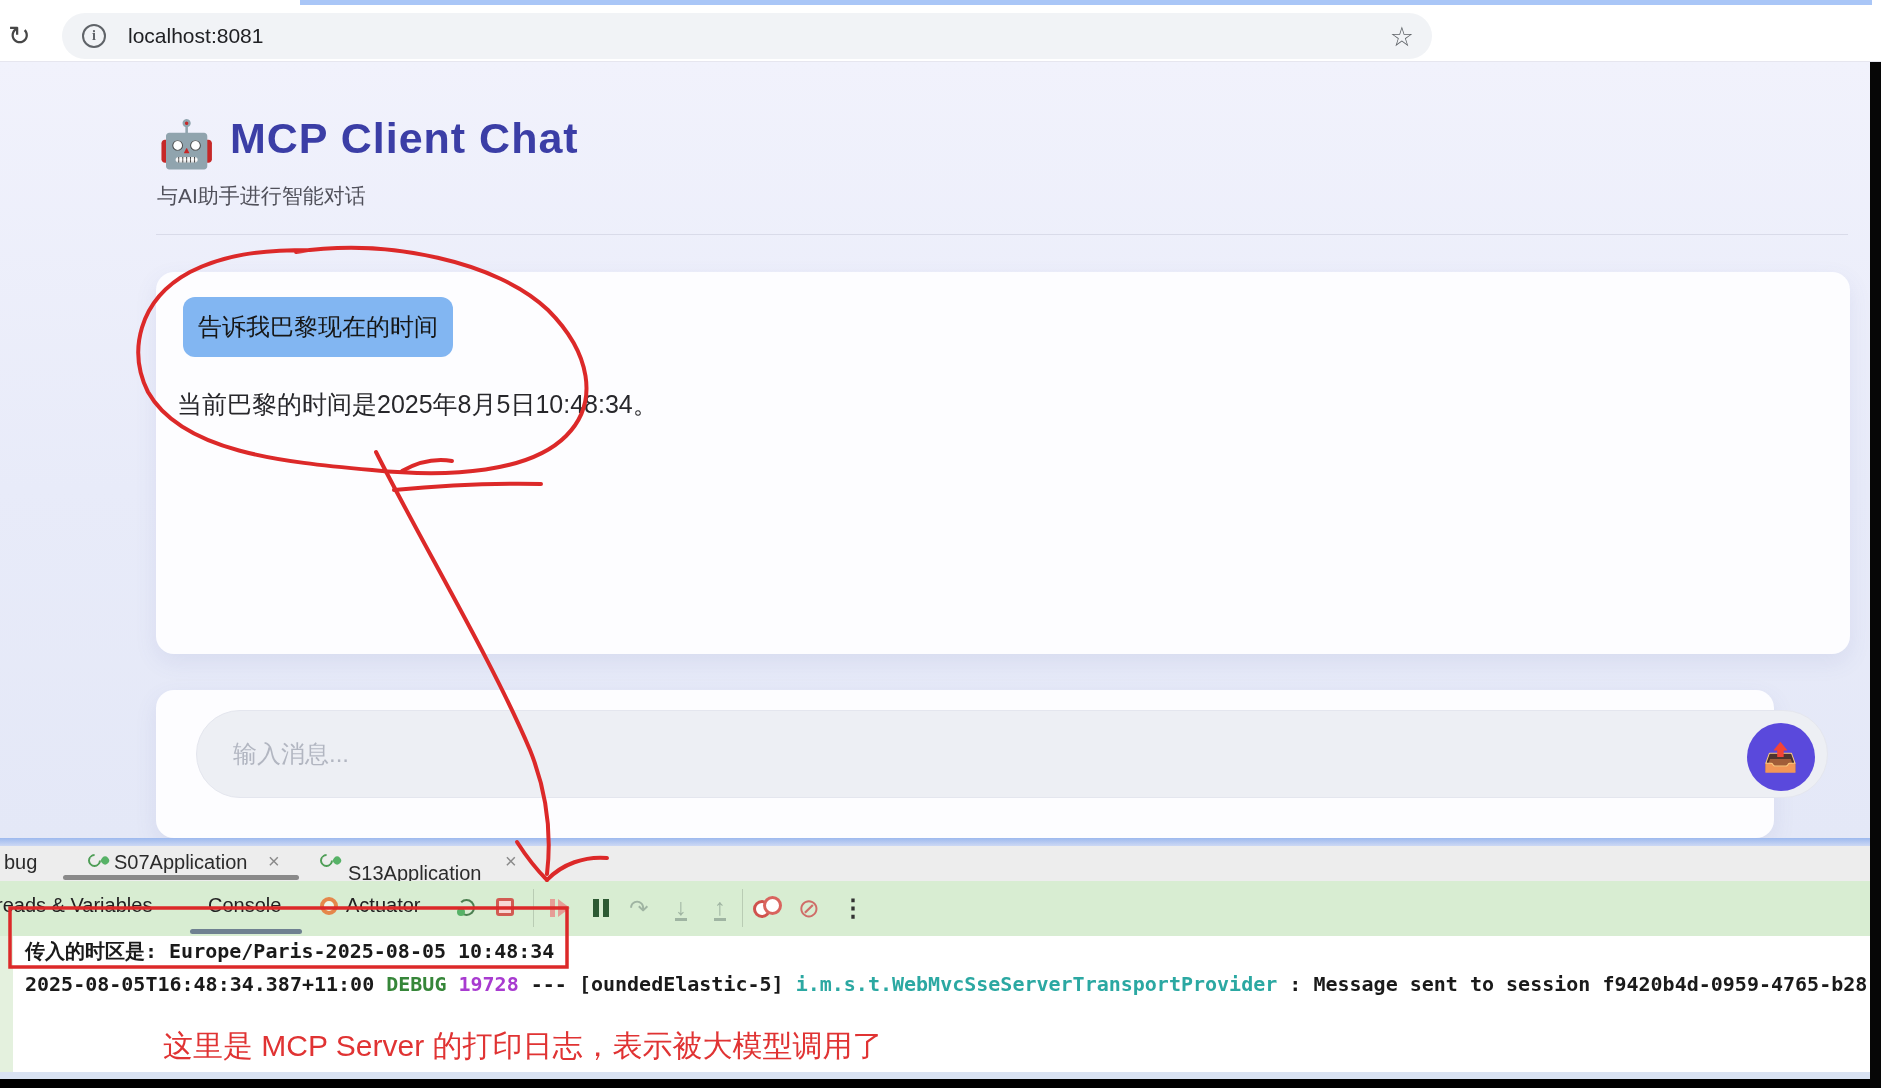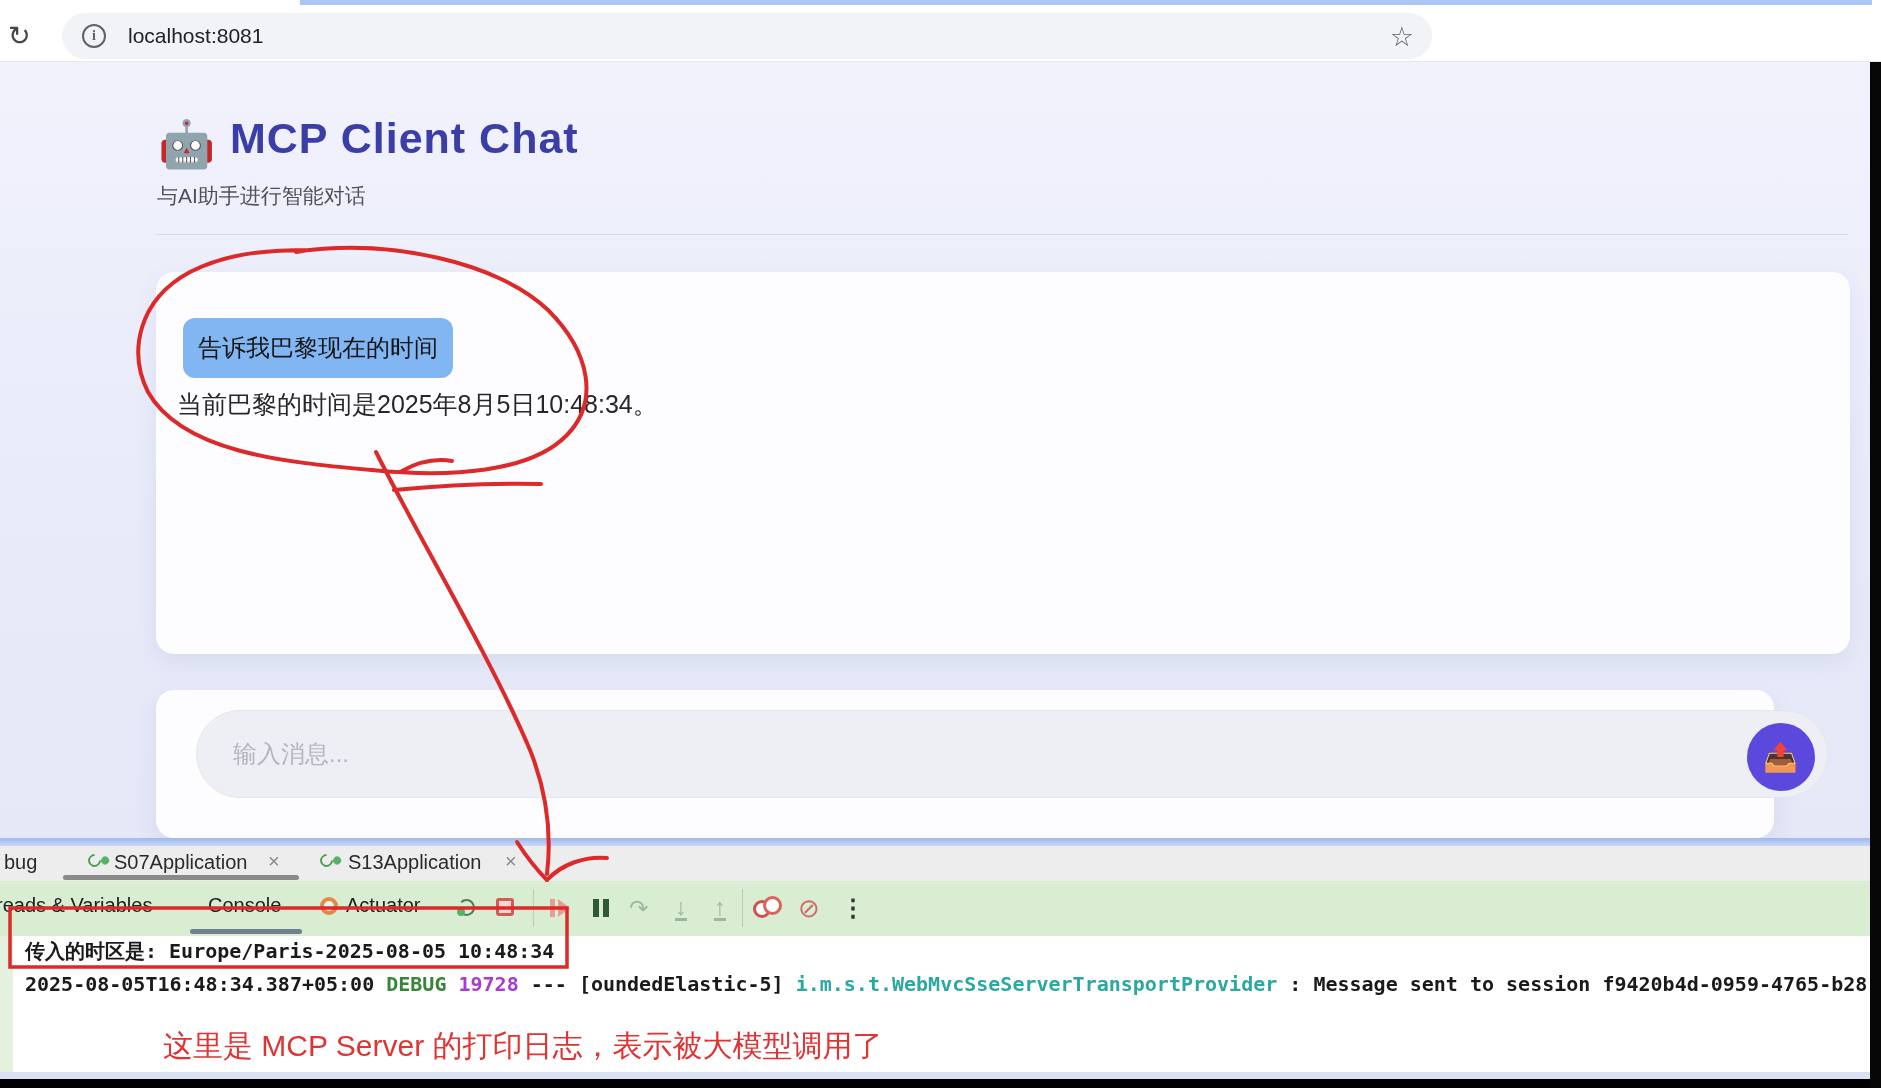--- a/index.html
+++ b/index.html
@@ -18,40 +18,40 @@
 
   
   .page { position:absolute; left:0; top:62px; width:1872px; height:776px;
       background:linear-gradient(180deg,#f1f2fc 0%,#e8ebf9 55%,#e4e8f7 100%); }
   .robot-emoji { position:absolute; left:158px; top:55px; font-size:46px; }
   .page-title { position:absolute; left:230px; top:52px; font-size:43px; font-weight:bold; color:#3b3ea6; letter-spacing:1px; }
   .page-subtitle { position:absolute; left:157px; top:120px; font-size:21px; color:#50505a; }
   .page-divider { position:absolute; left:156px; top:172px; width:1692px; height:1px; background:#d9dbe9; }
 
   .chat-card { position:absolute; left:156px; top:210px; width:1694px; height:382px; background:#fdfdff; border-radius:18px; box-shadow:0 8px 22px rgba(90,100,170,0.10); }
-  .user-bubble { position:absolute; left:27px; top:25px; height:60px; padding:12px 15px; background:#82b6f2; border-radius:12px; display:flex; align-items:center; font-size:24px; color:#161616;margin-top:21px; }
+  .user-bubble { position:absolute; left:27px; top:25px; height:60px; padding:12px 15px; background:#82b6f2; border-radius:12px; display:flex; align-items:center; font-size:24px; color:#161616; }
   .assistant-msg { position:absolute; left:21px; top:116px; font-size:25px; color:#27272b; }
 
   .input-card { position:absolute; left:156px; top:628px; width:1618px; height:148px; background:#fdfdff; border-radius:18px; box-shadow:0 8px 22px rgba(90,100,170,0.10); }
   .chat-input { position:absolute; left:40px; top:20px; width:1632px; height:88px; border:1px solid #e4e6ee; background:#edeff4; border-radius:44px; padding:0 110px 0 36px; font-size:24px; color:#333; outline:none; font-family:"Liberation Sans", sans-serif; }
   .chat-input::placeholder { color:#b2b6c1; }
   .send-btn { position:absolute; left:1591px; top:33px; width:68px; height:68px; border:none; border-radius:50%; background:#5a49dc; cursor:pointer; display:flex; align-items:center; justify-content:center; }
   .send-btn span { font-size:28px; }
 
   .win-edge { position:absolute; left:0; top:838px; width:1872px; height:8px; background:linear-gradient(180deg,#9db9ee,#ccd8f4); }
 
   
   .ide-tabs { position:absolute; left:0; top:846px; width:1870px; height:35px; background:#ededed; }
   .tab-label { position:absolute; top:5px; font-size:20px; color:#2b2b2b; }
   .debug-partial { left:4px; font-weight:normal; }
   .run-tab-icon { position:absolute; top:8px; width:13px; height:13px; border:2.5px solid #4f9e57; border-top-color:transparent; border-radius:50%; transform:rotate(45deg); }
   .run-tab-icon::after { content:""; position:absolute; width:8px; height:8px; background:#57b267; border-radius:50%; top:-7px; right:-7px; }
   .tab-close { position:absolute; top:4px; font-size:20px; color:#8a8a8a; cursor:pointer; }
   .tab1-ic { left:88px; } .tab1-lb { left:114px; } .tab1-x { left:268px; }
-  .tab2-ic { left:320px; } .tab2-lb { left:348px; } .tab2-x { left:505px; }
+  .tab2-ic { left:320px; } .tab2-lb { left:348px;margin-top:11px; } .tab2-x { left:505px; }
   .tab-underline { position:absolute; left:63px; top:29px; width:236px; height:5px; background:#8a8a8a; border-radius:3px; }
 
   .ide-toolbar { position:absolute; left:0; top:881px; width:1870px; height:55px; background:#d8edd2; }
   .tb-label { position:absolute; top:13px; font-size:20px; color:#222; }
   .lb-threads { left:-4px; } .lb-console { left:208px; } .lb-actuator { left:346px; }
   .console-underline { position:absolute; left:190px; top:48px; width:112px; height:5px; background:#6f8191; border-radius:3px; }
   .act-ic { position:absolute; left:320px; top:16px; width:18px; height:18px; border:4px solid #e5874b; border-radius:50%; background:#edf7e9; }
   .tb-ic { position:absolute; top:12px; display:flex; align-items:center; justify-content:center; width:30px; height:30px; }
   .rerun-ic { left:458px; width:17px; height:17px; top:18px; border:2.5px solid #4c7f51; border-left-color:transparent; border-radius:50%; }
   .rerun-ic::after { content:""; position:absolute; left:-3px; bottom:-2px; width:8px; height:8px; background:#57b267; border-radius:50%; }
@@ -169,21 +169,21 @@
       </span>
     <div class="tb-sep sep2"></div>
     <span class="brk-ic"></span>
     <span class="tb-ic mute-ic">⊘</span>
     <span class="tb-ic more-ic">⋮</span>
   </div>
 
   <div class="ide-console">
     <div class="console-gutter"></div>
     <div class="cline1 mono">传入的时区是: Europe/Paris-2025-08-05 10:48:34</div>
-    <div class="cline2 mono"><span>2025-08-05T16:48:34.387+05:00 </span><span class="s-green">DEBUG </span><span class="s-purple">19728 </span><span>--- [oundedElastic-5] </span><span class="s-teal">i.m.s.t.WebMvcSseServerTransportProvider</span><span> : Message sent to session f9420b4d-0959-4765-b28</span></div>
+    <div class="cline2 mono"><span>2025-08-05T16:48:34.387+11:00 </span><span class="s-green">DEBUG </span><span class="s-purple">19728 </span><span>--- [oundedElastic-5] </span><span class="s-teal">i.m.s.t.WebMvcSseServerTransportProvider</span><span> : Message sent to session f9420b4d-0959-4765-b28</span></div>
     <div class="red-callout">这里是 MCP Server 的打印日志，表示被大模型调用了</div>
   </div>
 
   <div class="status-strip"></div>
   <div class="bottom-black"></div>
   <div class="right-black"></div>
 
   <svg class="anno-svg" viewBox="0 0 1881 1088" xmlns="http://www.w3.org/2000/svg">
     <g stroke="#dc2929" stroke-width="4" fill="none" stroke-linecap="round">
       <path d="M 296 252 C 388 238, 498 262, 548 310 C 590 352, 600 402, 566 436 C 530 472, 452 478, 372 470 C 282 462, 182 452, 148 392 C 128 352, 138 300, 190 272 C 224 255, 258 250, 310 250"></path>

